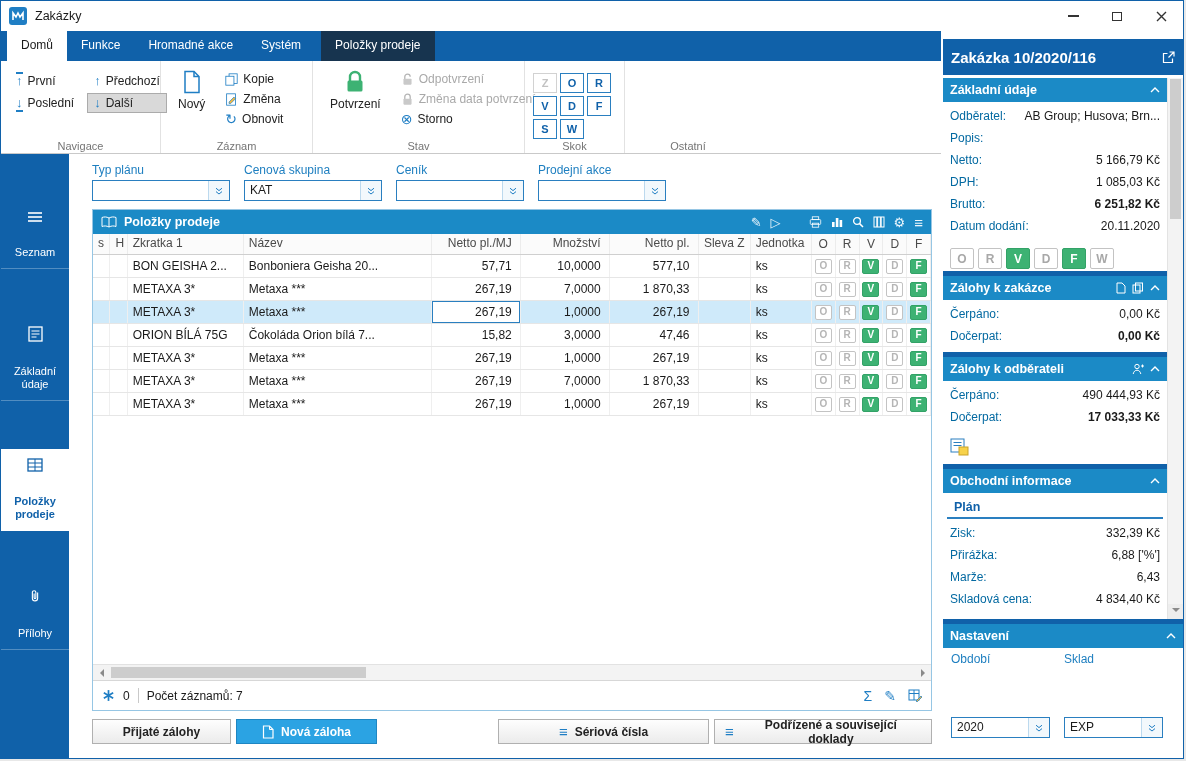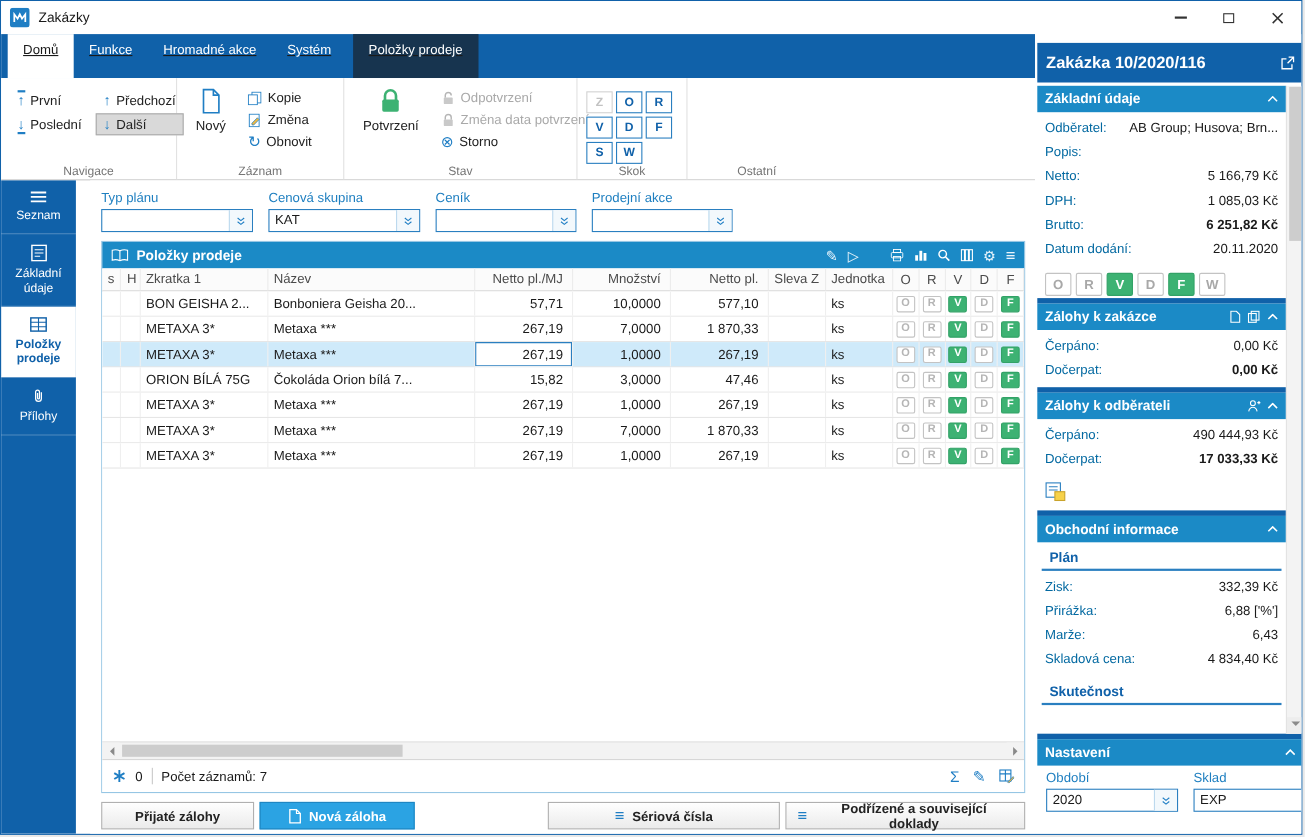--- a/index.html
+++ b/index.html
@@ -12,21 +12,21 @@
   .appicon{width:18px;height:18px;margin-right:8px;display:inline-flex;}
   .wtitle{font-size:12.5px;color:#1a1a1a;}
   .wctrls{margin-left:auto;display:flex;height:100%;}
   .wbtn{width:44px;display:flex;align-items:center;justify-content:center;cursor:default;color:#222;}
   .glyph-min{width:11px;height:1.5px;background:#333;display:inline-block;}
   .glyph-max{width:10px;height:9px;border:1.3px solid #333;display:inline-block;}
   
   .bodyrow{flex:1;display:flex;min-height:0;}
   .leftcol{width:940px;display:flex;flex-direction:column;}
   
-  .tabbar{height:40px;background:#1061a9;display:flex;align-items:stretch;padding-left:6px;text-decoration:underline;}
+  .tabbar{height:30px;background:#1061a9;display:flex;align-items:stretch;padding-left:6px;}
   .tab{color:#fff;padding:7px 14px 6px;font-size:12px;cursor:default;}
   .tab.active{background:#fff;color:#1a1a1a;}
   .tab.contextual{background:#17344f;margin-left:6px;}
   
   .ribbon{height:93px;background:#fff;border-bottom:1px solid #c9c9c9;display:flex;flex:0 0 93px;}
   .rgroup{position:relative;border-right:1px solid #e2e2e2;padding:4px 8px 16px;}
   .glabel{position:absolute;bottom:1px;left:0;right:0;text-align:center;font-size:11px;color:#757575;}
   button{font-family:"Liberation Sans",sans-serif;}
   .rsm{display:flex;align-items:center;gap:5px;border:1px solid transparent;background:none;
     font-size:12px;padding:2px 6px;color:#222;white-space:nowrap;cursor:default;}
@@ -41,23 +41,23 @@
   .navarr.bt::before{content:"";position:absolute;top:-3px;left:0;right:0;height:2px;background:#1f7ec4;}
   .navarr.bb::after{content:"";position:absolute;bottom:-3px;left:0;right:0;height:2px;background:#1f7ec4;}
   .skok-grid{display:grid;grid-template-columns:repeat(3,24px);gap:3px;padding-top:8px;}
   .skbtn{width:24px;height:20px;border:1px solid #2a7fc0;background:#fff;color:#1061a9;
     font-weight:bold;font-size:11px;display:flex;align-items:center;justify-content:center;cursor:default;}
   .skbtn.dis{border-color:#d2d2d2;color:#c2c2c2;}
   .ico-blue{color:#1f7ec4;font-size:14px;line-height:12px;}
   
   .contentrow{flex:1;display:flex;min-height:0;}
   .sidebar{width:68px;background:#1061a9;display:flex;flex-direction:column;}
-  .sbitem{display:flex;flex-direction:column;align-items:center;justify-content:center;gap:5px;
+  .sbitem{display:flex;flex-direction:column;align-items:center;justify-content:center;gap:23px;
     color:#fff;font-size:11px;text-align:center;padding:9px 3px;border-bottom:1px solid rgba(255,255,255,.28);
-    line-height:13px;cursor:default;}
+    line-height:13px;cursor:default;margin-top:48px;}
   .sbitem.active{background:#fff;color:#1061a9;font-weight:bold;}
   .main{flex:1;padding:0 9px 0 10px;display:flex;flex-direction:column;background:#fff;min-width:0;margin-left:13px;}
   
   .filters{display:flex;gap:14px;padding:9px 0 8px;}
   .ffield{display:flex;flex-direction:column;gap:3px;}
   .flabel{color:#1e7fc0;font-size:12px;}
   .combo{height:21px;border:1px solid #2a7fc0;display:flex;align-items:stretch;background:#fff;}
   .combo .val{flex:1;padding:2px 5px;font-size:12px;color:#1a1a1a;overflow:hidden;white-space:nowrap;}
   .combo .cbtn{width:21px;border-left:1px solid #bcd9ee;background:#f2f8fc;display:flex;align-items:center;justify-content:center;cursor:default;}
   
@@ -123,21 +123,21 @@
   .dflag.on{background:#3db273;border-color:#33a267;color:#fff;}
   .subhead{color:#1061a9;font-weight:bold;font-size:12.5px;padding:7px 7px 3px;margin:0 4px;
     border-bottom:2px solid #2a7fc0;}
   .memoicon{padding:5px 7px;}
   .vscroll{width:16px;background:#f3f3f3;border-left:1px solid #e3e3e3;position:relative;flex:0 0 16px;}
   .vthumb{position:absolute;top:1px;left:2px;right:2px;height:140px;background:#cdcdcd;}
   .varrow{position:absolute;bottom:0;left:0;right:0;height:15px;display:flex;justify-content:center;background:#ededed;cursor:default;}
   .nastaveni{flex:0 0 auto;}
   .nfields{display:flex;gap:14px;padding:4px 8px 8px;}
   .nfield{display:flex;flex-direction:column;gap:3px;}
-  .nfield .combo{width:120px;}
+  .nfield .combo{width:99px;margin-top:48px;}
 </style>
 </head>
 <body>
 
 <div class="window">
 
   <div class="titlebar">
     <span class="appicon">
       <svg width="18" height="18" viewBox="0 0 18 18">
           <rect x="0" y="0" width="18" height="18" rx="3" fill="#1f7ec4"></rect>

